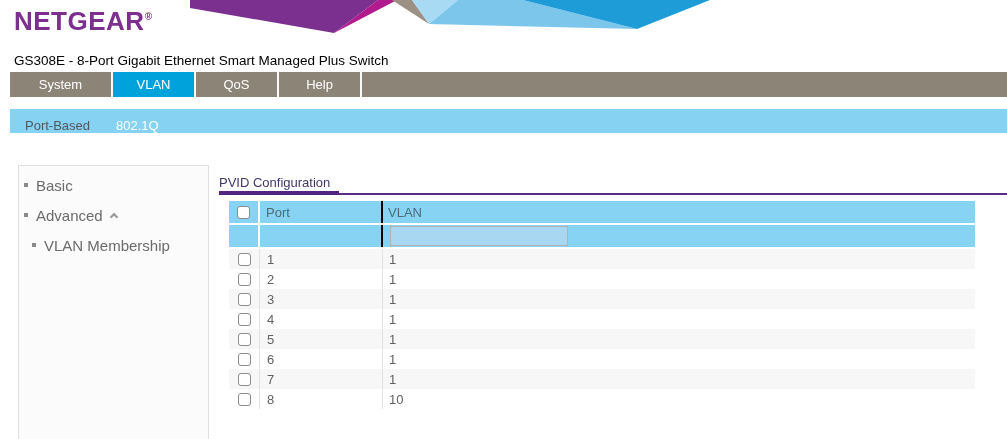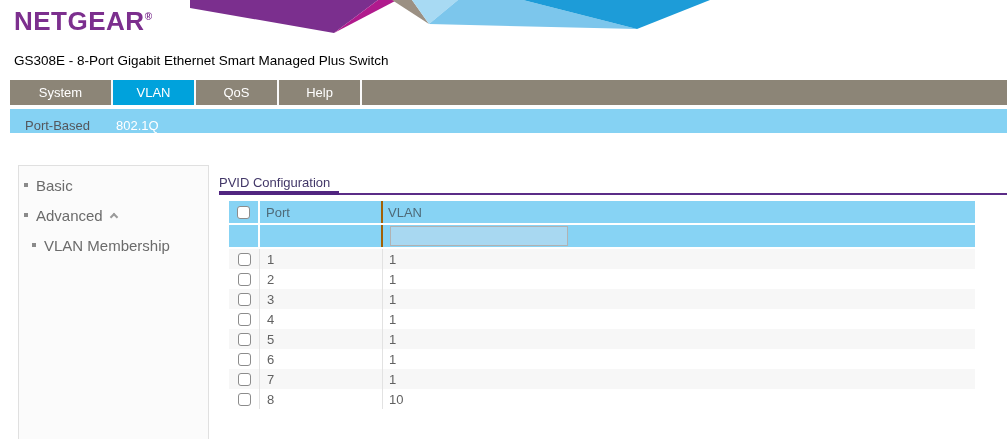--- a/index.html
+++ b/index.html
@@ -9,21 +9,21 @@
 
   
   .banner { position:absolute; left:190px; top:0; width:520px; height:34px; }
   .logo { position:absolute; left:14px; top:6px; font-size:26px; font-weight:bold;
           color:#7c2f8e; letter-spacing:0.5px; }
   .logo sup { font-size:10px; font-weight:bold; vertical-align:10px; }
   .device-title { position:absolute; left:14px; top:53px; font-size:13.5px;
                   font-weight:normal; color:#000000; }
 
   
-  .mainnav { position:absolute; left:10px; top:80px; width:997px; height:25px;
+  .mainnav { position:absolute; left:10px; top:72px; width:997px; height:25px;
              background:#8c8577; display:flex; }
   .tab { height:25px; line-height:25px; text-align:center; color:#fff;
          font-size:13px; border-right:2px solid #fafafa; cursor:pointer; }
   .tab.w-sys { width:103px; }
   .tab.w-std { width:83px; }
   .tab.active { background:#00a2dc; }
 
   
   .subnav { position:absolute; left:10px; top:109px; width:997px; height:24px;
             background:#85d2f3; display:flex; align-items:flex-end; padding-left:15px; }
@@ -51,21 +51,21 @@
                    color:#423768; }
   .rule-thin  { position:absolute; left:219px; top:193px; width:788px; height:2px;
                 background:#5b2c87; }
   .rule-thick { position:absolute; left:219px; top:191px; width:120px; height:4px;
                 background:#512580; }
 
   .pvid-table { position:absolute; left:229px; top:201px; width:746px; }
   .hrow { display:flex; background:#87d3f4; height:24px; border-bottom:2px solid #fff; }
   .hcell { font-size:13px; color:#4e6a78; display:flex; align-items:center; }
   .hcell.c-check { width:31px; border-right:2px solid #fff; justify-content:center; }
-  .hcell.c-port  { width:123px; border-right:2px solid #a16207; padding-left:6px; }
+  .hcell.c-port  { width:123px; border-right:2px solid #000000; padding-left:6px; }
   .hcell.c-pvid  { flex:1; padding-left:5px; }
   .filter-input { width:178px; height:20px; margin-left:2px; background:#a8d8f1;
                   border:1px solid #b2b2b2; font-size:13px; color:#44606e;
                   padding:0 4px; }
   .trow { display:flex; height:20px; }
   .trow:nth-child(odd) { background:#f7f7f7; }
   .trow:nth-child(even) { background:#ffffff; }
   .tcell { font-size:13px; color:#616161; display:flex; align-items:center; }
   .tcell.c-check { width:31px; border-right:1px solid #e2e2e2; justify-content:center; }
   .tcell.c-port  { width:123px; border-right:1px solid #e2e2e2; padding-left:7px; }

